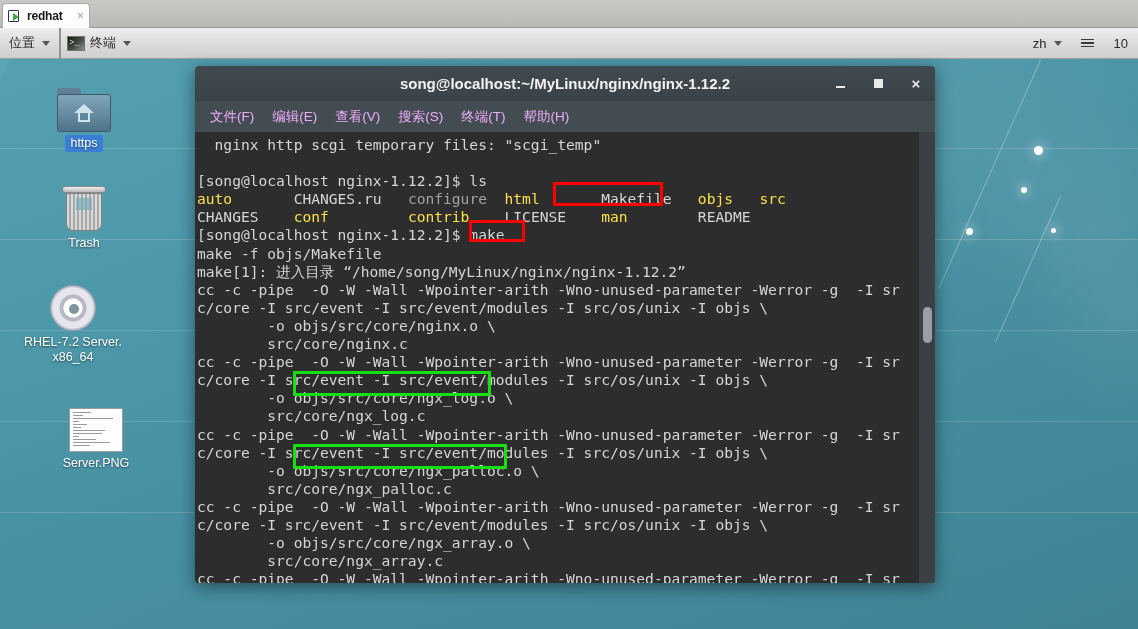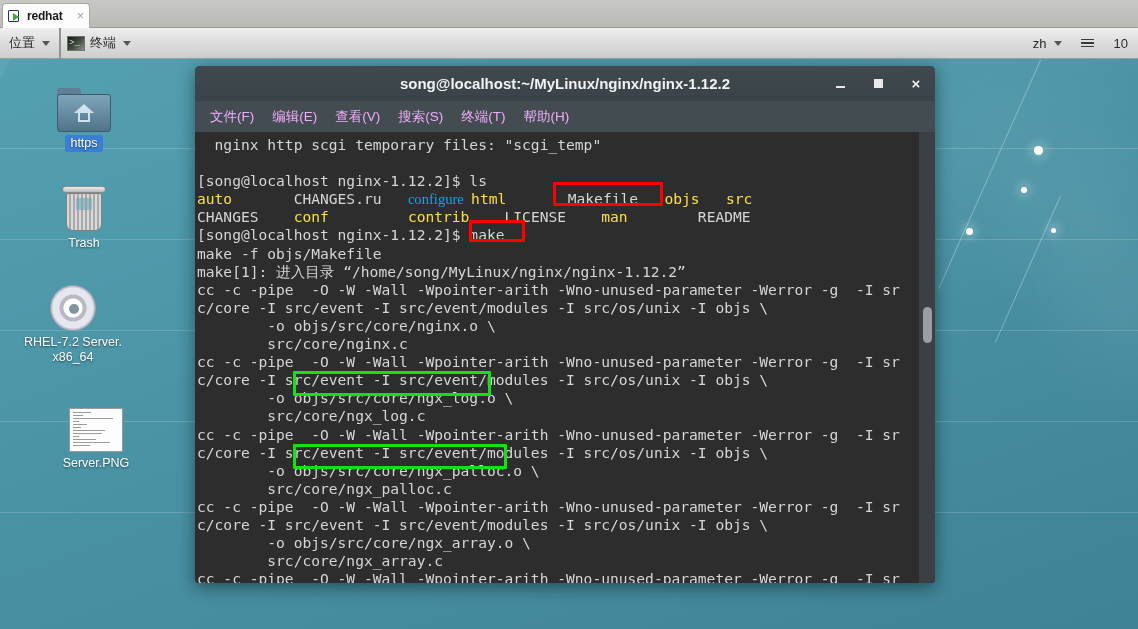--- a/index.html
+++ b/index.html
@@ -143,21 +143,21 @@
     padding:4px 0 0 2px;
     font-family:"DejaVu Sans Mono","Liberation Mono", monospace;
     font-size:14.6px;
     line-height:18.1px;
     color:#d6d6d6;
     white-space:pre;
     letter-spacing:0px;
   }
   #term-screen .ln { height:18.1px; }
   .c-blue  { color:#fde047; }
-  .c-green { color:#0ea5e9;font-family:Liberation Serif, serif; }
+  .c-green { color:#a3a3a3; }
   .c-white { color:#d6d6d6; }
 
   
   #term-scroll {
     position:absolute; right:0; top:0; width:16px; height:451px;
     background:#3a4044;
   }
   #term-thumb {
     position:absolute; left:4px; width:9px; top:175px; height:36px;
     background:#9aa0a2; border-radius:5px;

